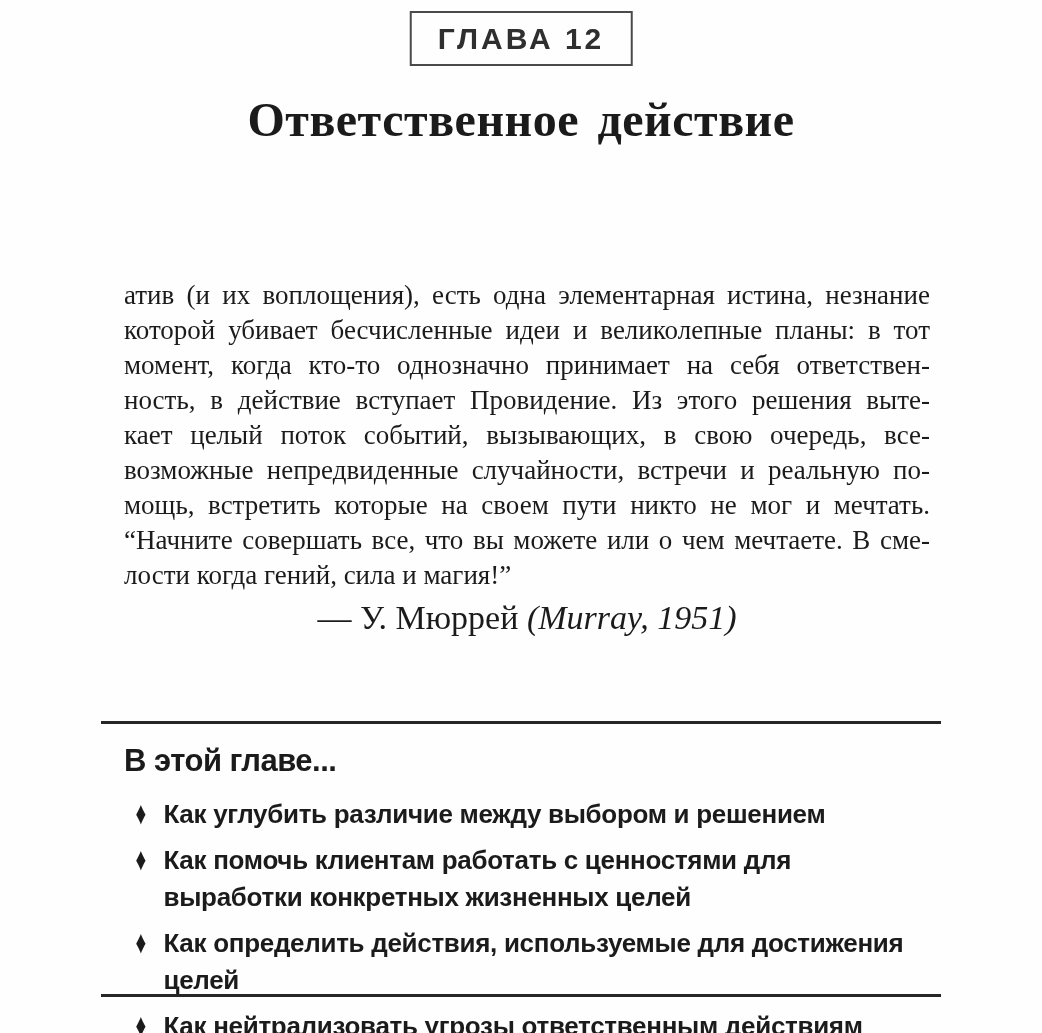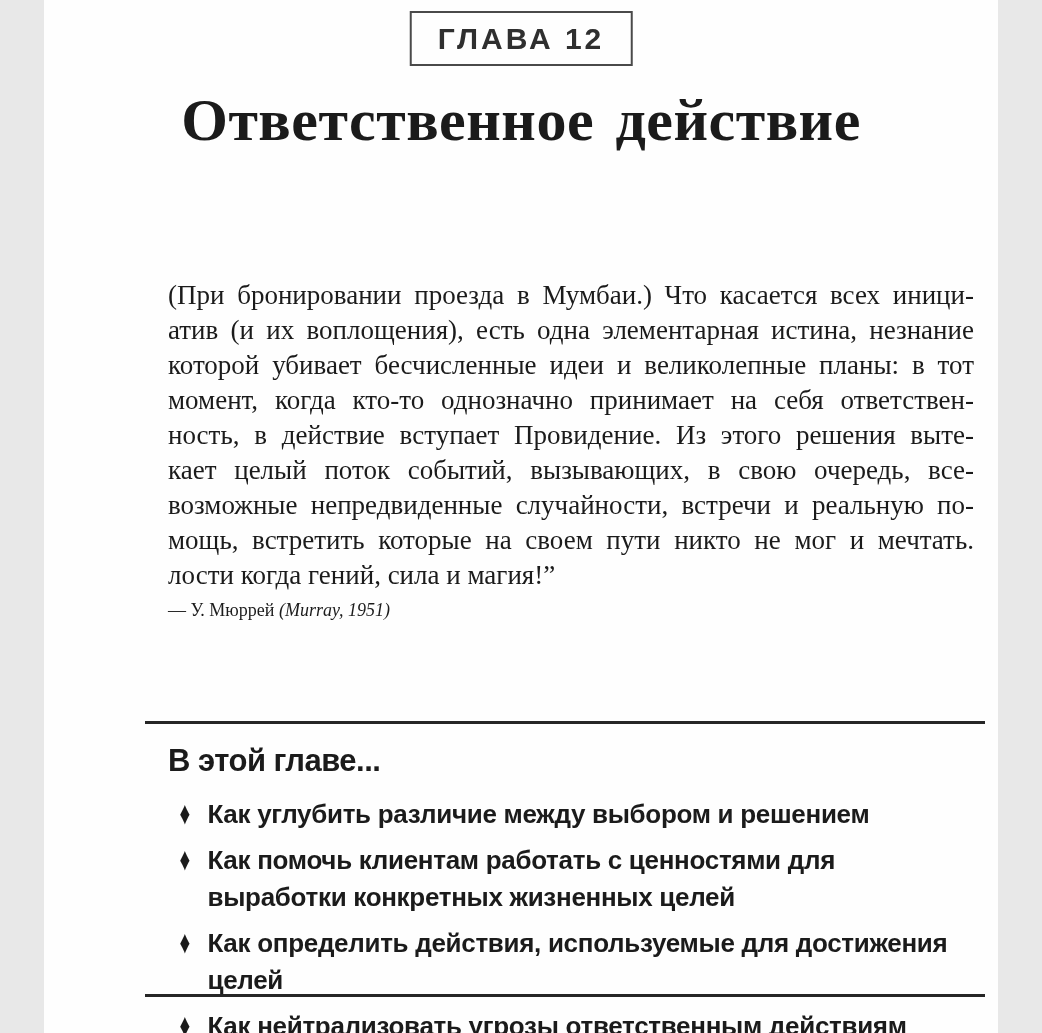--- a/index.html
+++ b/index.html
@@ -7,21 +7,21 @@
     --text: #1b1b1b;
     --rule: #262626;
     --box_border: #4a4a4a;
     --box_text: #2f2f2f;
   }
   * { box-sizing: border-box; }
   html, body { margin: 0; padding: 0; background: #e8e8e8; }
 
   .page {
     position: relative;
-    width: 954px;
+    width: 1042px;
     height: 1033px;
     margin: 0 auto;
     background: var(--background);
     color: var(--text);
     overflow: hidden;
     font-family: "Liberation Serif", "DejaVu Serif", serif;
   }
 
   
   .chapter-box {
@@ -46,21 +46,21 @@
   
   .chapter-title {
     position: absolute;
     top: 84px;
     left: 0;
     right: 0;
     margin: 0;
     text-align: center;
     font-family: "Liberation Serif", "DejaVu Serif", serif;
     font-weight: bold;
-    font-size: 60px;
+    font-size: 48px;
     line-height: 72px;
     letter-spacing: 0.5px;
     word-spacing: 6px;
     color: var(--text);
   }
 
   
   .quote-block {
     position: absolute;
     top: 278px;
@@ -72,22 +72,23 @@
   }
   .quote-line {
     text-align: justify;
     text-align-last: justify;
     white-space: nowrap; 
   }
   .quote-lines .quote-line:last-child {
     text-align-last: left;
   }
   .attribution {
-    text-align: left;
-    font-size: 18px;
+    margin-top: 7px;
+    text-align: center;
+    font-size: 34px;
     line-height: 35px;
   }
   .attribution .citation { font-style: italic; }
 
   
   .rule {
     position: absolute;
     left: 101px;
     width: 840px;
     height: 3px;
@@ -137,28 +138,28 @@
 <div class="page">
 
   <div class="chapter-box">
     <span class="label">ГЛАВА 12</span>
   </div>
 
   <h1 class="chapter-title">Ответственное действие</h1>
 
   <div class="quote-block">
     <div class="quote-lines">
-        <div class="quote-line">(При бронировании проезда в Мумбаи.) Что касается всех иници-</div>
         <div class="quote-line">атив (и их воплощения), есть одна элементарная истина, незнание</div>
         <div class="quote-line">которой убивает бесчисленные идеи и великолепные планы: в тот</div>
         <div class="quote-line">момент, когда кто-то однозначно принимает на себя ответствен-</div>
         <div class="quote-line">ность, в действие вступает Провидение. Из этого решения выте-</div>
         <div class="quote-line">кает целый поток событий, вызывающих, в свою очередь, все-</div>
         <div class="quote-line">возможные непредвиденные случайности, встречи и реальную по-</div>
         <div class="quote-line">мощь, встретить которые на своем пути никто не мог и мечтать.</div>
+        <div class="quote-line">“Начните совершать все, что вы можете или о чем мечтаете. В сме-</div>
         <div class="quote-line">лости когда гений, сила и магия!”</div>
       </div>
     <div class="attribution">
       <span>— У. Мюррей </span><span class="citation">(Murray, 1951)</span>
     </div>
   </div>
 
   <div class="rule rule-top"></div>
 
   <div class="toc">

